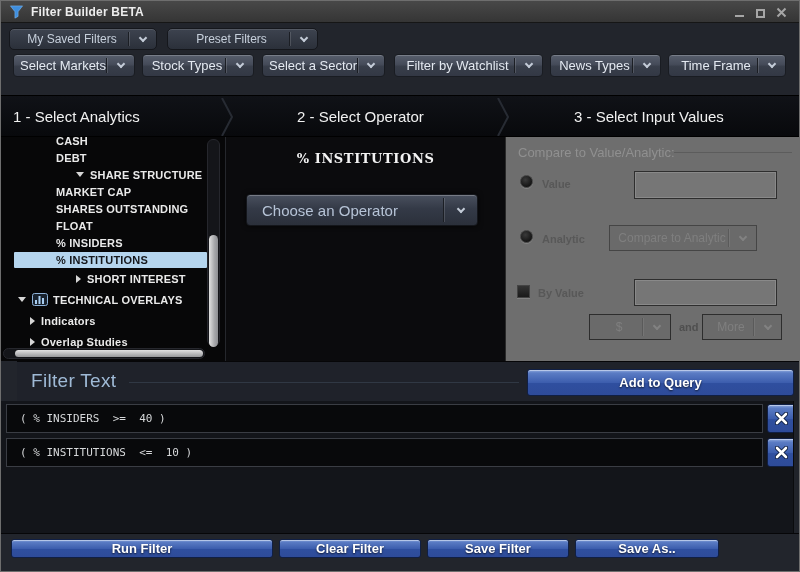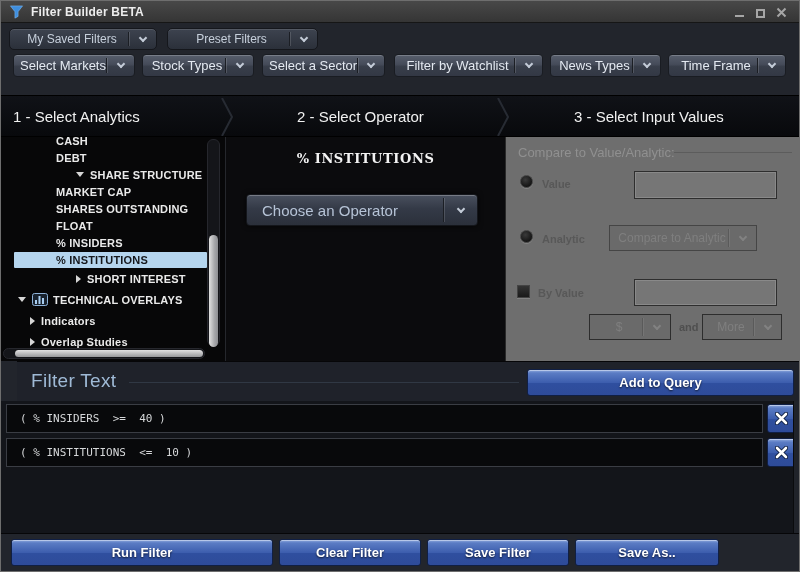--- a/index.html
+++ b/index.html
@@ -97,21 +97,21 @@
   .add-btn{position:absolute;left:510px;top:7px;width:267px;height:27px;font-size:13px;}
   
   .rows-area{position:absolute;left:0;top:400px;width:100%;height:132px;background:#13151a;}
   .rows-track{position:absolute;right:0;top:0;width:6px;height:100%;background:#20232a;border-left:1px solid #0a0b0d;}
   .frow-box{position:absolute;left:5px;width:757px;height:29px;background:#08090b;border:1px solid #3a3d44;
     display:flex;align-items:center;}
   .frow-box .expr{font-family:"DejaVu Sans Mono",monospace;font-size:11px;color:#d6d8da;padding-left:13px;white-space:pre;}
   .frow-x{position:absolute;left:766px;width:29px;height:29px;}
   
   .bottom-bar{position:absolute;left:0;top:532px;width:100%;height:40px;background:#22252c;border-top:1px solid #060608;}
-  .act-btn{position:absolute;top:5px;height:27px;font-size:13px;}
+  .act-btn{position:absolute;top:5px;height:19px;font-size:13px;}
 </style>
 </head>
 <body>
 
 <div class="window">
 
   <div class="titlebar">
     <svg width="15" height="15" viewBox="0 0 16 16">
       <path d="M1.5 2h13L9.7 8.2v5l-3.4 1.9V8.2z" fill="#3e8ede" stroke="#7db6ec" stroke-width="0.6"></path>
     </svg>

